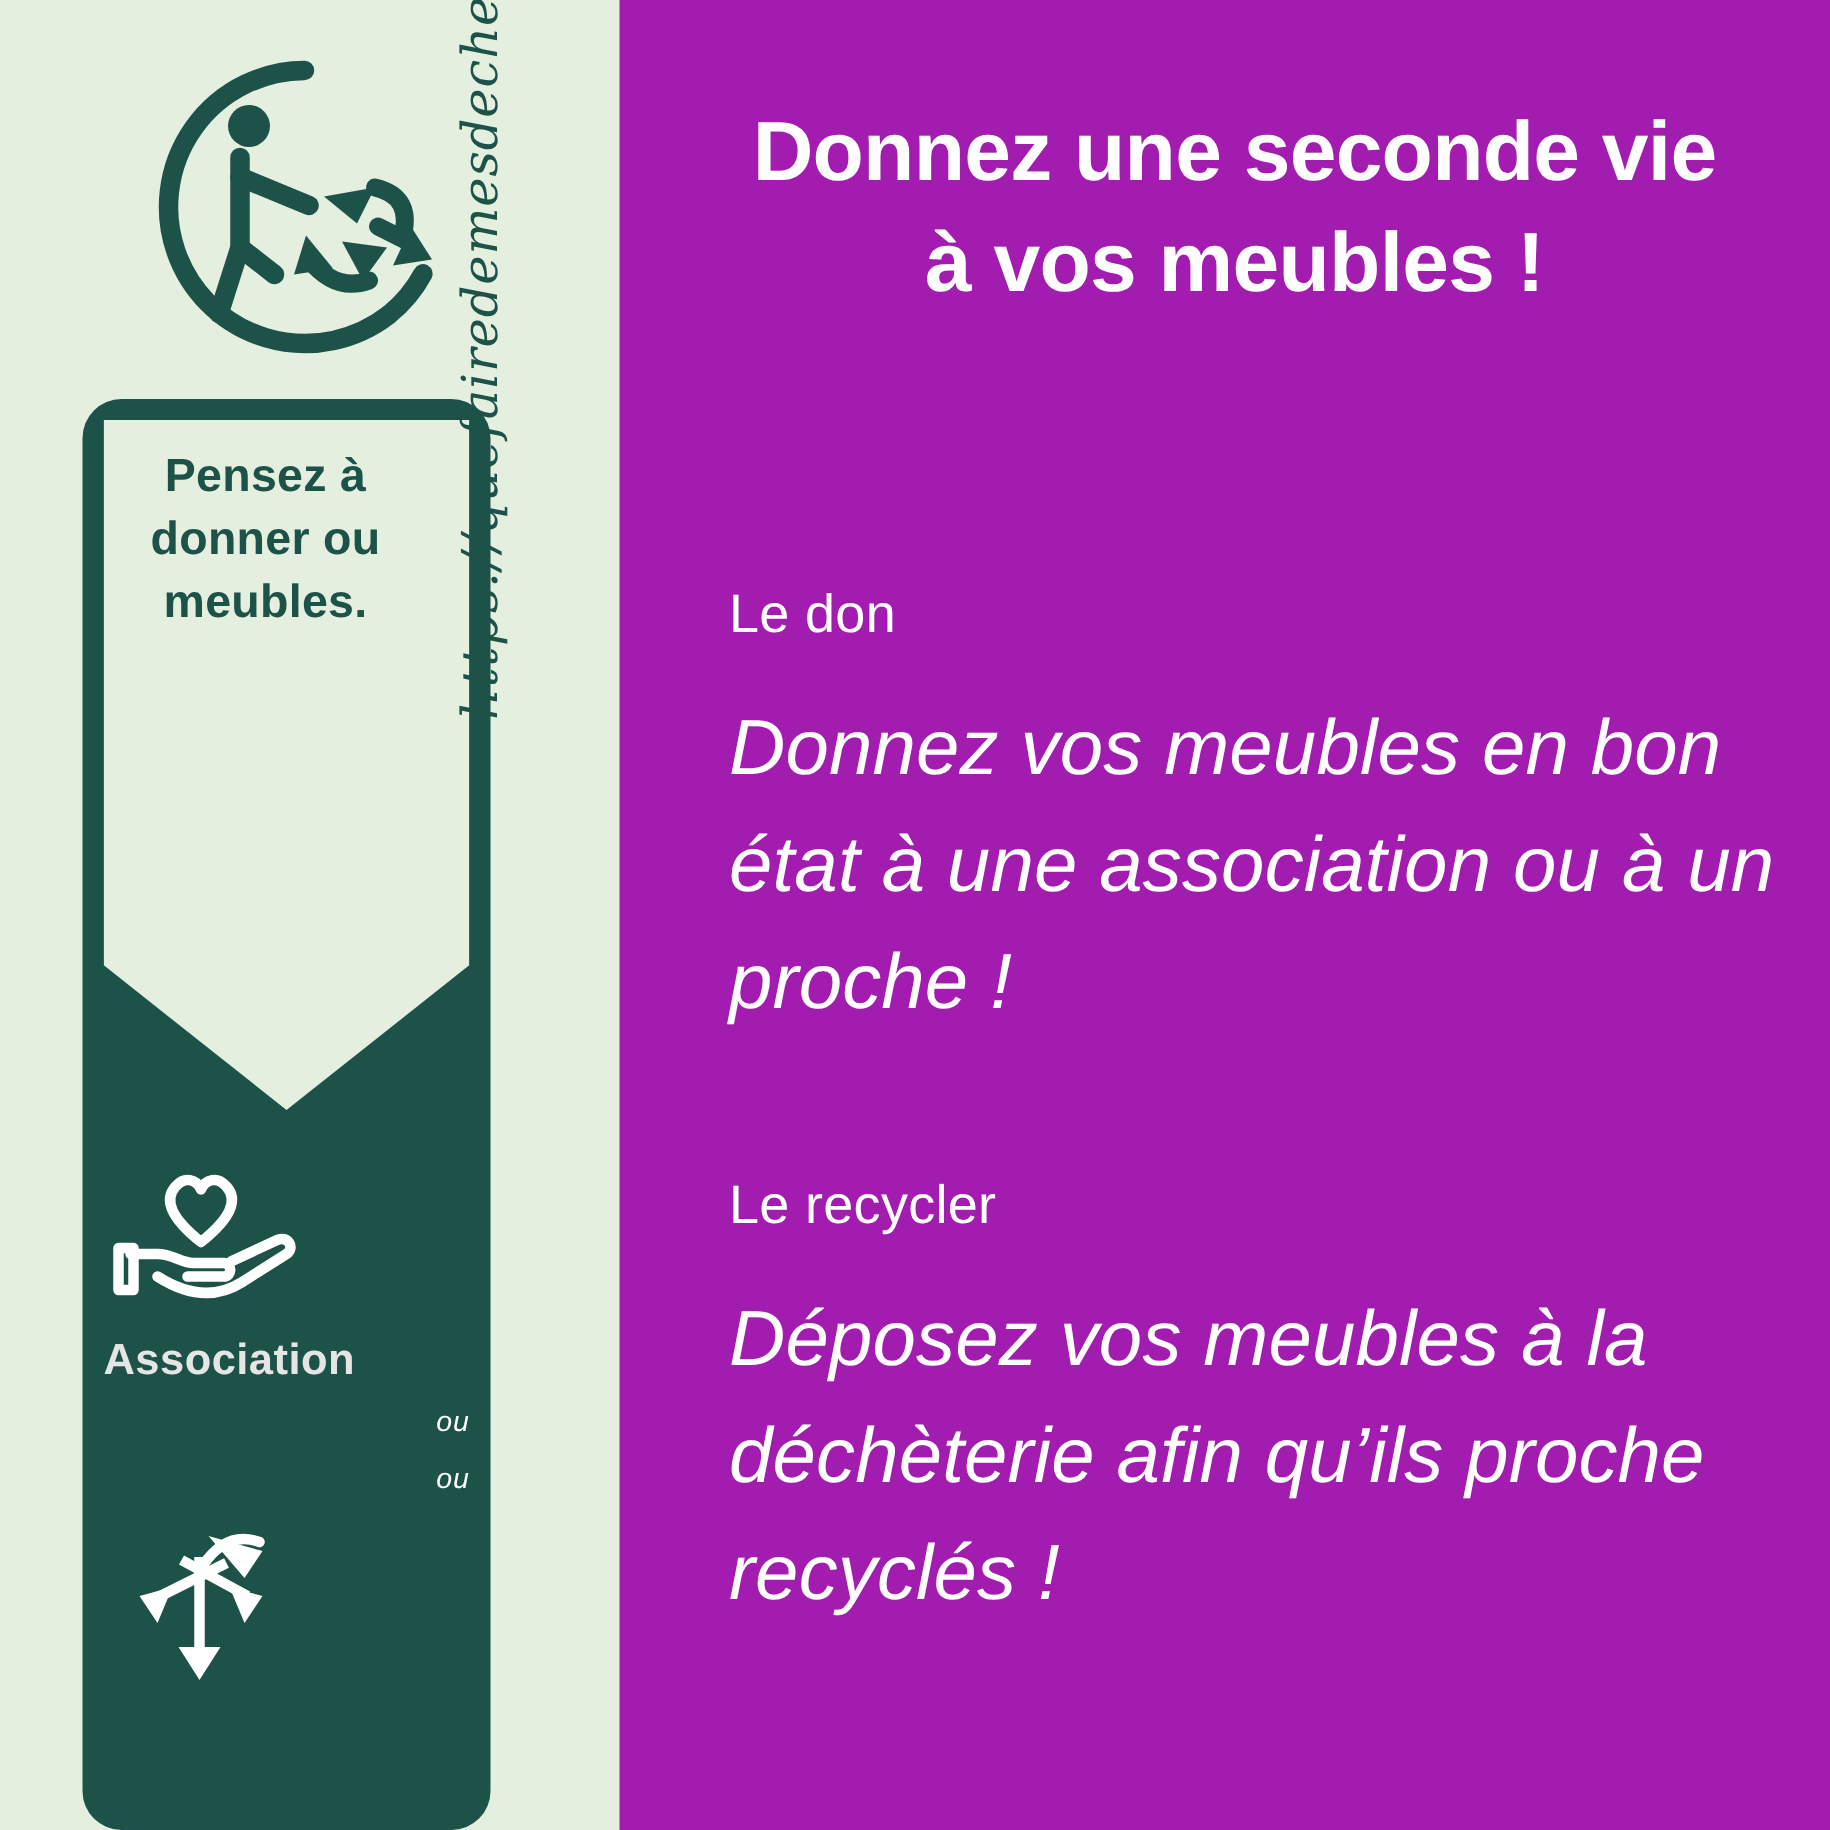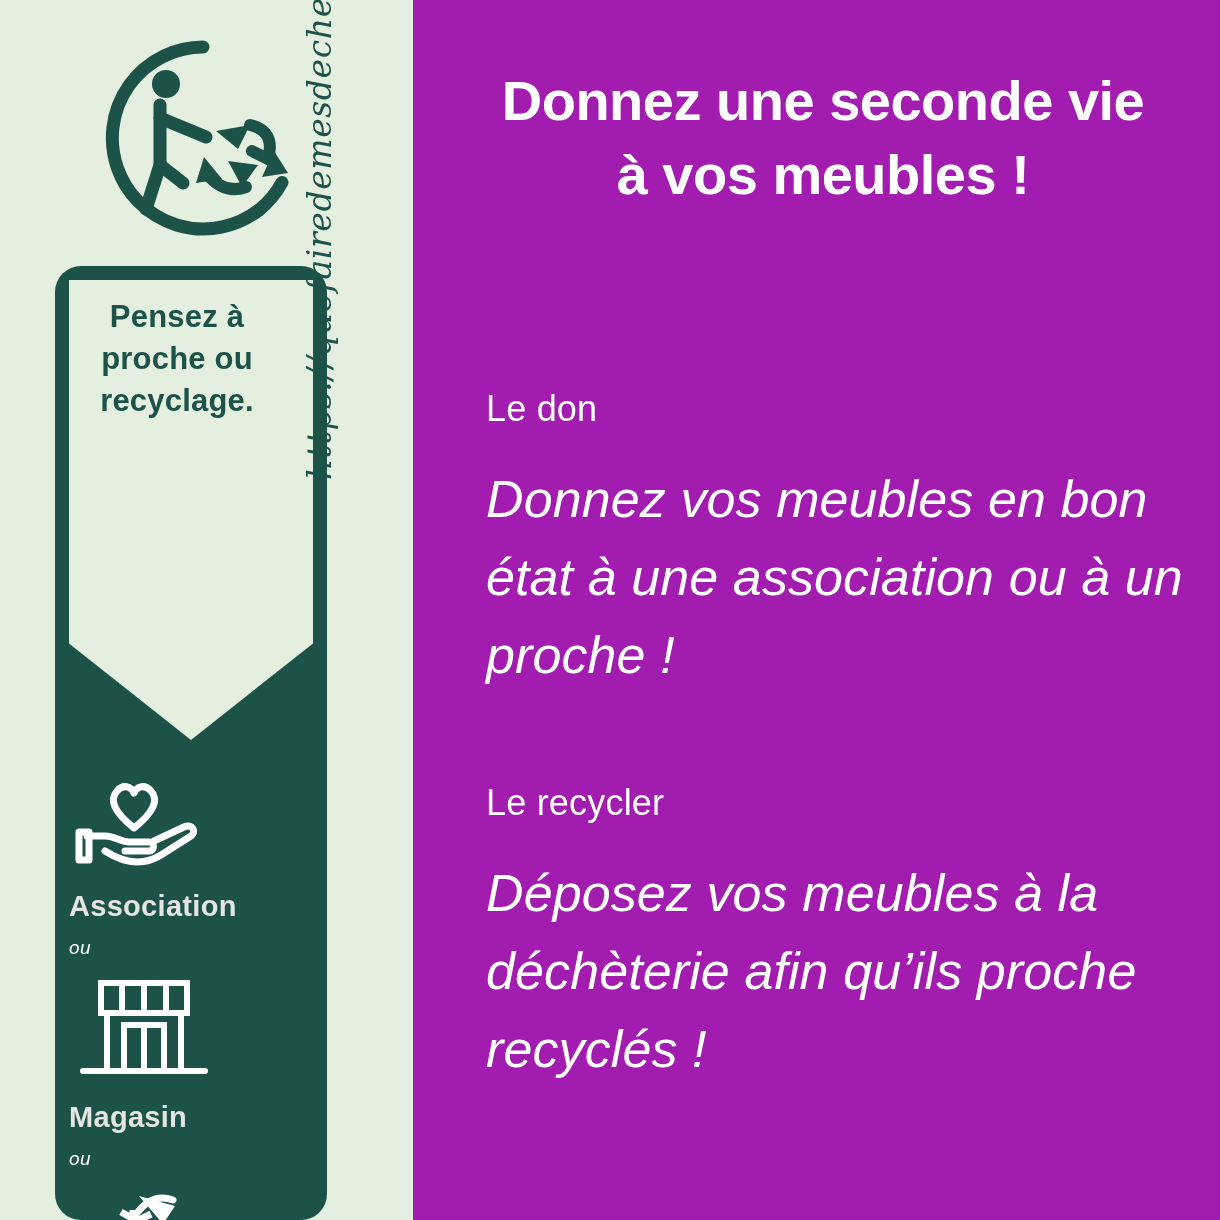--- a/index.html
+++ b/index.html
@@ -97,21 +97,21 @@
   .ribbon-item .icon {
     display: block;
     margin: 0 auto 10px auto;
   }
   .ribbon-item .label {
     font-size: 29px;
     font-weight: bold;
     letter-spacing: .3px;
   }
   .ou {
-    text-align: left;
+    text-align: right;
     color: #ffffff;
     font-size: 19px;
     font-style: italic;
     margin: 14px 0 16px 0;
     letter-spacing: .5px;
   }
 
   
   .url-vertical {
     position: absolute;
@@ -191,55 +191,40 @@
         <path d="M140 128 l30 4 l-16 22 z" fill="#1d5249"></path>
         <path d="M118 140 q18 22 40 14" fill="none" stroke="#1d5249" stroke-width="12" stroke-linecap="round"></path>
         <path d="M116 124 l-8 26 l26 -4 z" fill="#1d5249"></path>
       </svg>
     </div>
 
     <div class="ribbon">
       <div class="ribbon-head"></div>
       <div class="ribbon-head-text">
         <div>Pensez à</div>
-        <div>proche ou</div>
-        <div>recyclage.</div>
+        <div>donner ou</div>
+        <div>meubles.</div>
       </div>
 
       <div class="ribbon-items">
 
         <div class="ribbon-item">
           <span class="icon">
             <svg width="130" height="110" viewBox="0 0 130 110">
               <path d="M65 62 C45 46 40 34 48 25 c6 -7 14 -5 17 2 c3 -7 11 -9 17 -2 c8 9 3 21 -17 37 z" fill="none" stroke="#ffffff" stroke-width="7" stroke-linejoin="round"></path>
               <path d="M18 70 h18 c10 0 16 6 24 6 h20 c6 0 6 9 0 9 h-24" fill="none" stroke="#ffffff" stroke-width="7" stroke-linecap="round" stroke-linejoin="round"></path>
               <path d="M36 85 c22 14 40 14 56 4 l30 -19 c6 -4 1 -13 -7 -9 l-30 14" fill="none" stroke="#ffffff" stroke-width="7" stroke-linecap="round" stroke-linejoin="round"></path>
               <path d="M10 66 h10 v28 h-10 z" fill="none" stroke="#ffffff" stroke-width="7" stroke-linejoin="round"></path>
             </svg>
           </span>
           <span class="label">Association</span>
         </div>
 
         <div class="ou">ou</div>
 
-        <div class="ribbon-item">
-          <span class="icon">
-            <svg width="150" height="112" viewBox="0 0 150 112">
-              <rect x="32" y="8" width="86" height="30" fill="none" stroke="#ffffff" stroke-width="6"></rect>
-              <line x1="53" y1="8" x2="53" y2="38" stroke="#ffffff" stroke-width="6"></line>
-              <line x1="75" y1="8" x2="75" y2="38" stroke="#ffffff" stroke-width="6"></line>
-              <line x1="97" y1="8" x2="97" y2="38" stroke="#ffffff" stroke-width="6"></line>
-              <path d="M38 38 L38 96 M112 38 L112 96" fill="none" stroke="#ffffff" stroke-width="6"></path>
-              <rect x="55" y="50" width="40" height="46" fill="none" stroke="#ffffff" stroke-width="6"></rect>
-              <line x1="75" y1="50" x2="75" y2="96" stroke="#ffffff" stroke-width="6"></line>
-              <line x1="14" y1="96" x2="136" y2="96" stroke="#ffffff" stroke-width="6" stroke-linecap="round"></line>
-            </svg>
-          </span>
-          <span class="label">Magasin</span>
-        </div>
 
         <div class="ou">ou</div>
 
         <div class="ribbon-item">
           <span class="icon">
             <svg width="130" height="118" viewBox="0 0 130 118">
               <path d="M64 24 L64 86" fill="none" stroke="#ffffff" stroke-width="7"></path>
               <path d="M50 84 h28 l-14 22 z" fill="#ffffff"></path>
               <path d="M34 52 L82 28" fill="none" stroke="#ffffff" stroke-width="7"></path>
               <path d="M46 44 l-22 6 l12 18 z" fill="#ffffff"></path>

